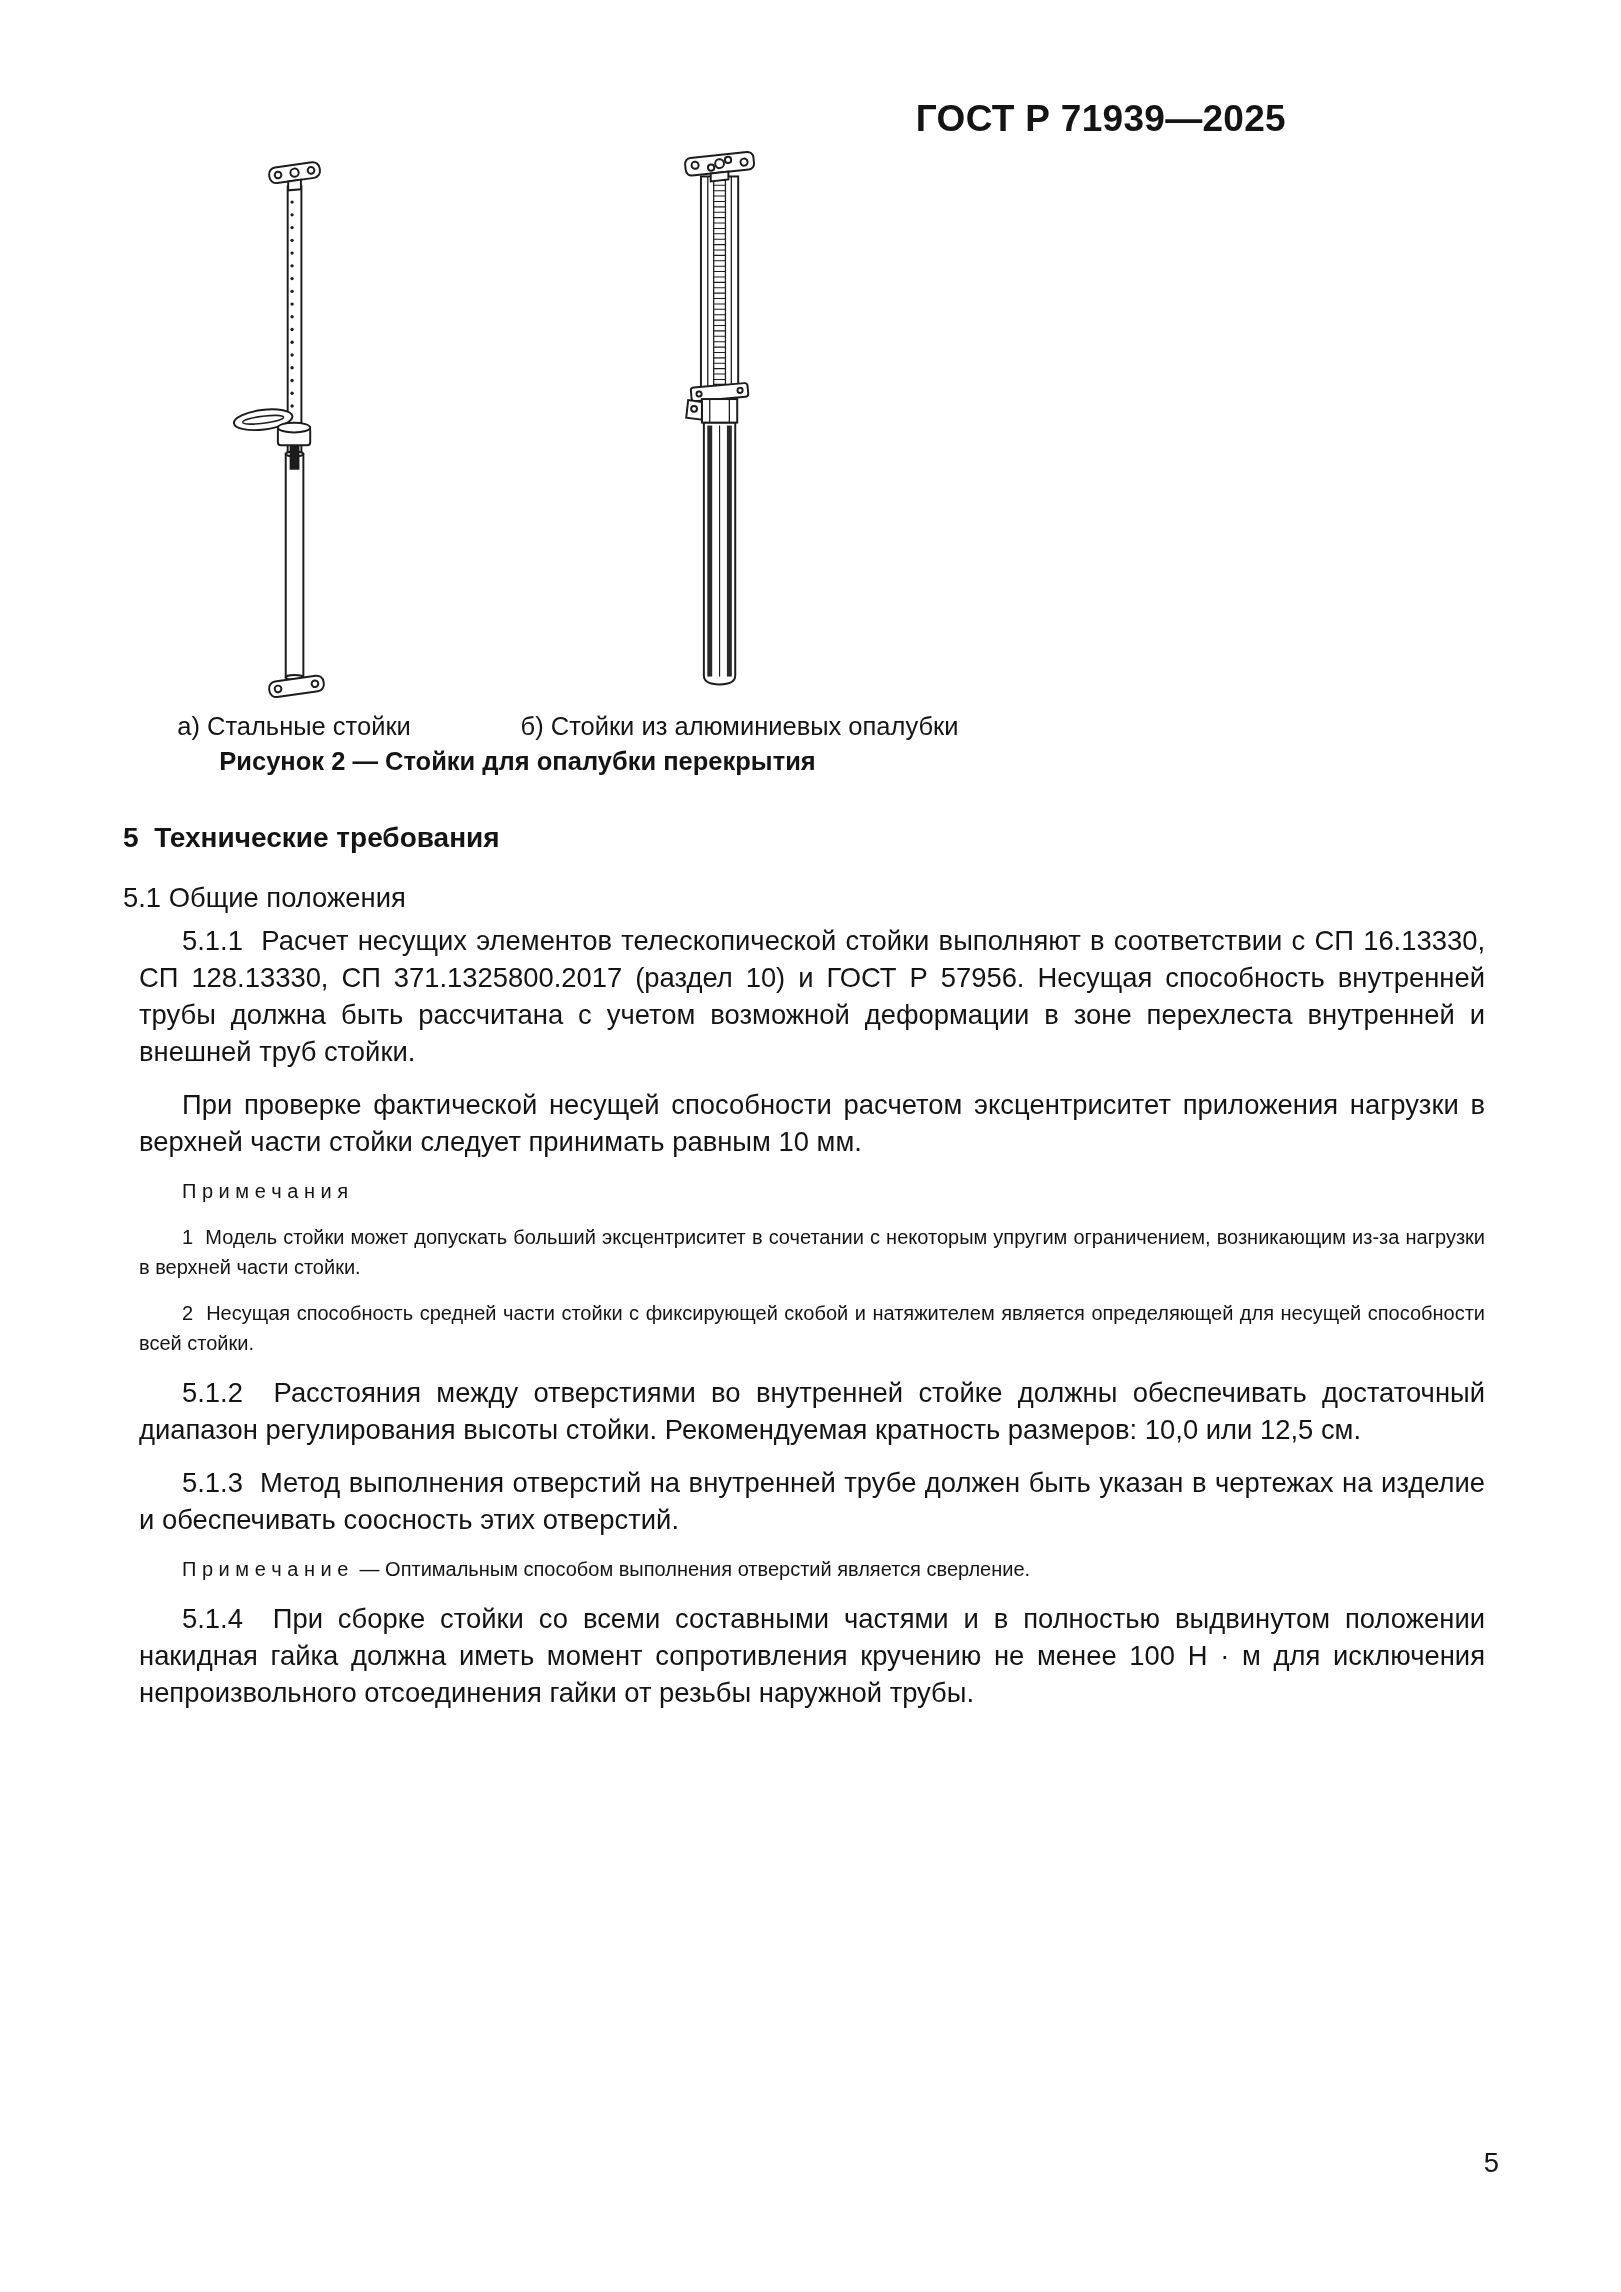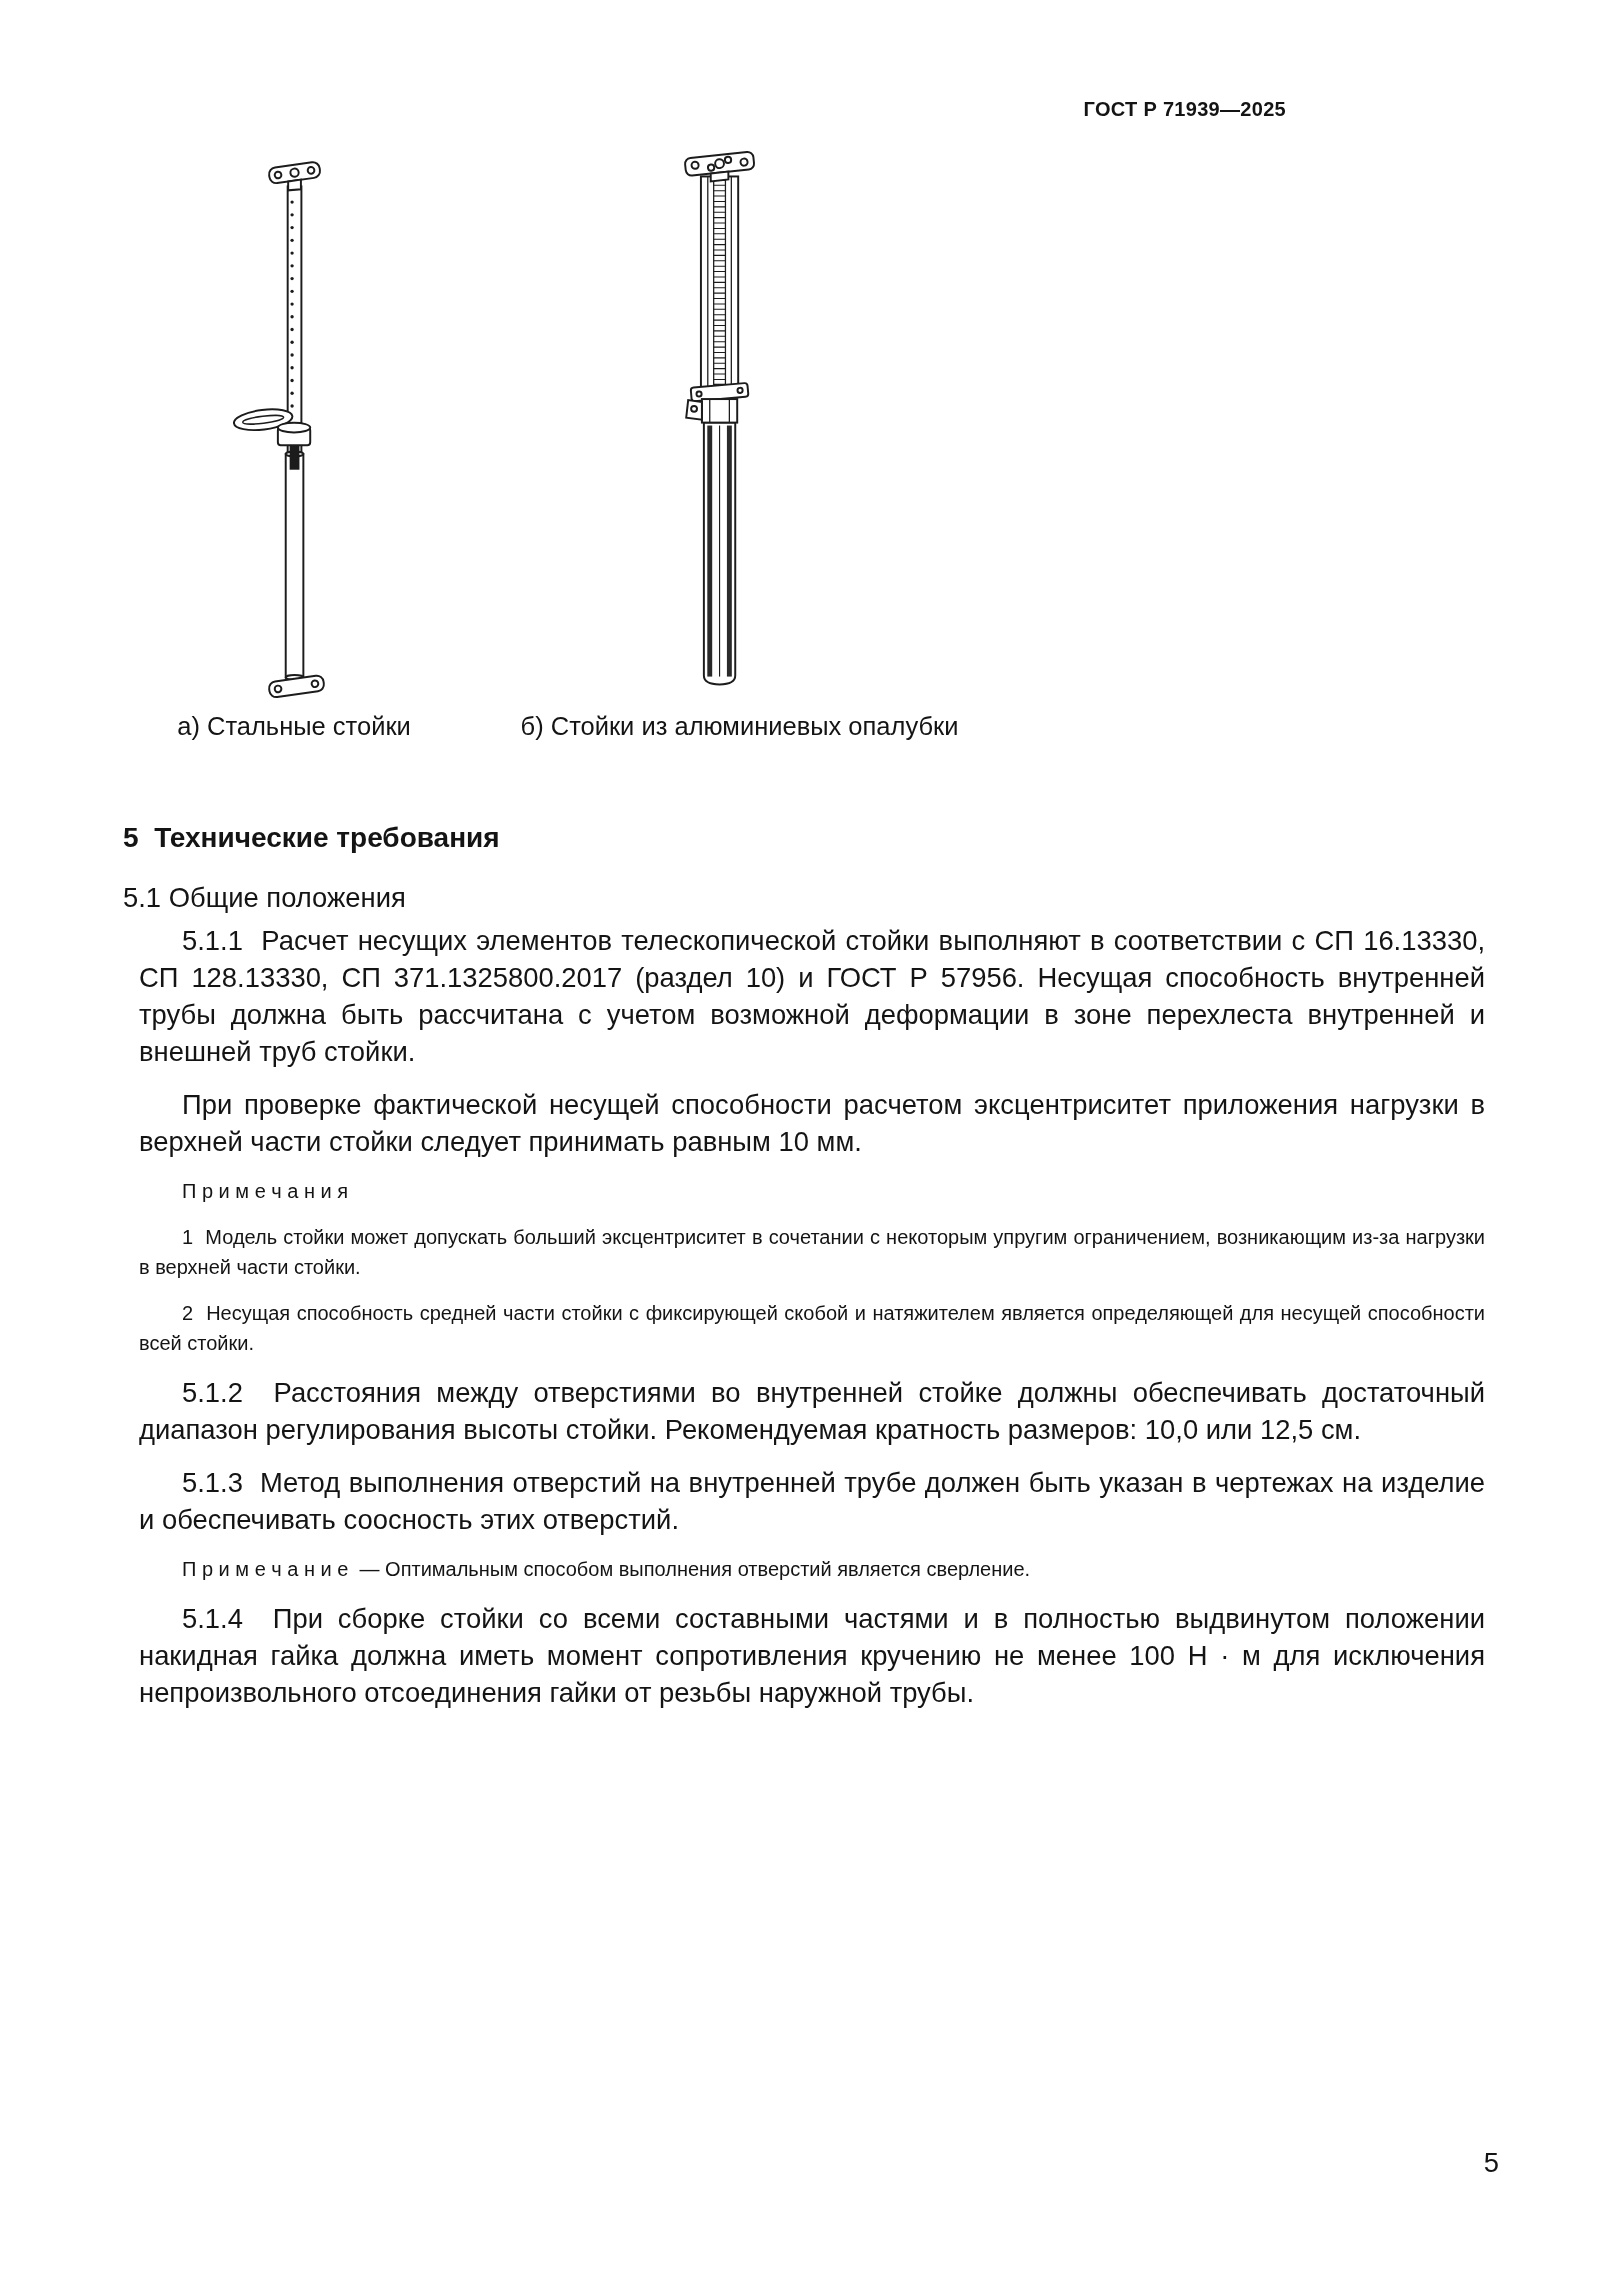--- a/index.html
+++ b/index.html
@@ -11,21 +11,21 @@
     color: #141414;
     font-family: "Liberation Sans", sans-serif;
     overflow: hidden;
   }
   .doc-header {
     position: absolute;
     top: 98px;
     left: 0;
     width: 1286px;
     text-align: right;
-    font-size: 20px;
+    font-size: 37px;
     font-weight: bold;
     letter-spacing: 0.3px;
   }
   .figure {
     position: absolute;
     top: 147px;
     left: 0;
     width: 1621px;
     height: 647px;
   }
@@ -189,20 +189,21 @@
           <circle cx="-9" cy="3" r="3.2"></circle>
           <circle cx="9" cy="-3" r="3.2"></circle>
           <circle cx="0" cy="0" r="4.5"></circle>
         </g>
         <path d="M73,25 L91,23 L91,31 L73,33 Z"></path>
       </g>
     </svg>
 
     <div class="fig-label fig-label-a">а) Стальные стойки</div>
     <div class="fig-label fig-label-b">б) Стойки из алюминиевых опалубки</div>
+    <div class="fig-caption">Рисунок 2 — Стойки для опалубки перекрытия</div>
   </div>
 
   <div class="body-text">
     <h1>5&nbsp;&nbsp;Технические требования</h1>
     <h2>5.1 Общие положения</h2>
     <p class="first">5.1.1&nbsp; Расчет несущих элементов телескопической стойки выполняют в соответствии с СП&nbsp;16.13330, СП&nbsp;128.13330, СП&nbsp;371.1325800.2017 (раздел 10) и ГОСТ Р 57956. Несущая способность внутренней трубы должна быть рассчитана с учетом возможной деформации в зоне перехлеста внутренней и внешней труб стойки.</p>
     <p>При проверке фактической несущей способности расчетом эксцентриситет приложения нагрузки в верхней части стойки следует принимать равным 10 мм.</p>
     <p class="note note-title">П р и м е ч а н и я</p>
     <p class="note">1&nbsp; Модель стойки может допускать больший эксцентриситет в сочетании с некоторым упругим ограничением, возникающим из-за нагрузки в верхней части стойки.</p>
     <p class="note">2&nbsp; Несущая способность средней части стойки с фиксирующей скобой и натяжителем является определяющей для несущей способности всей стойки.</p>

